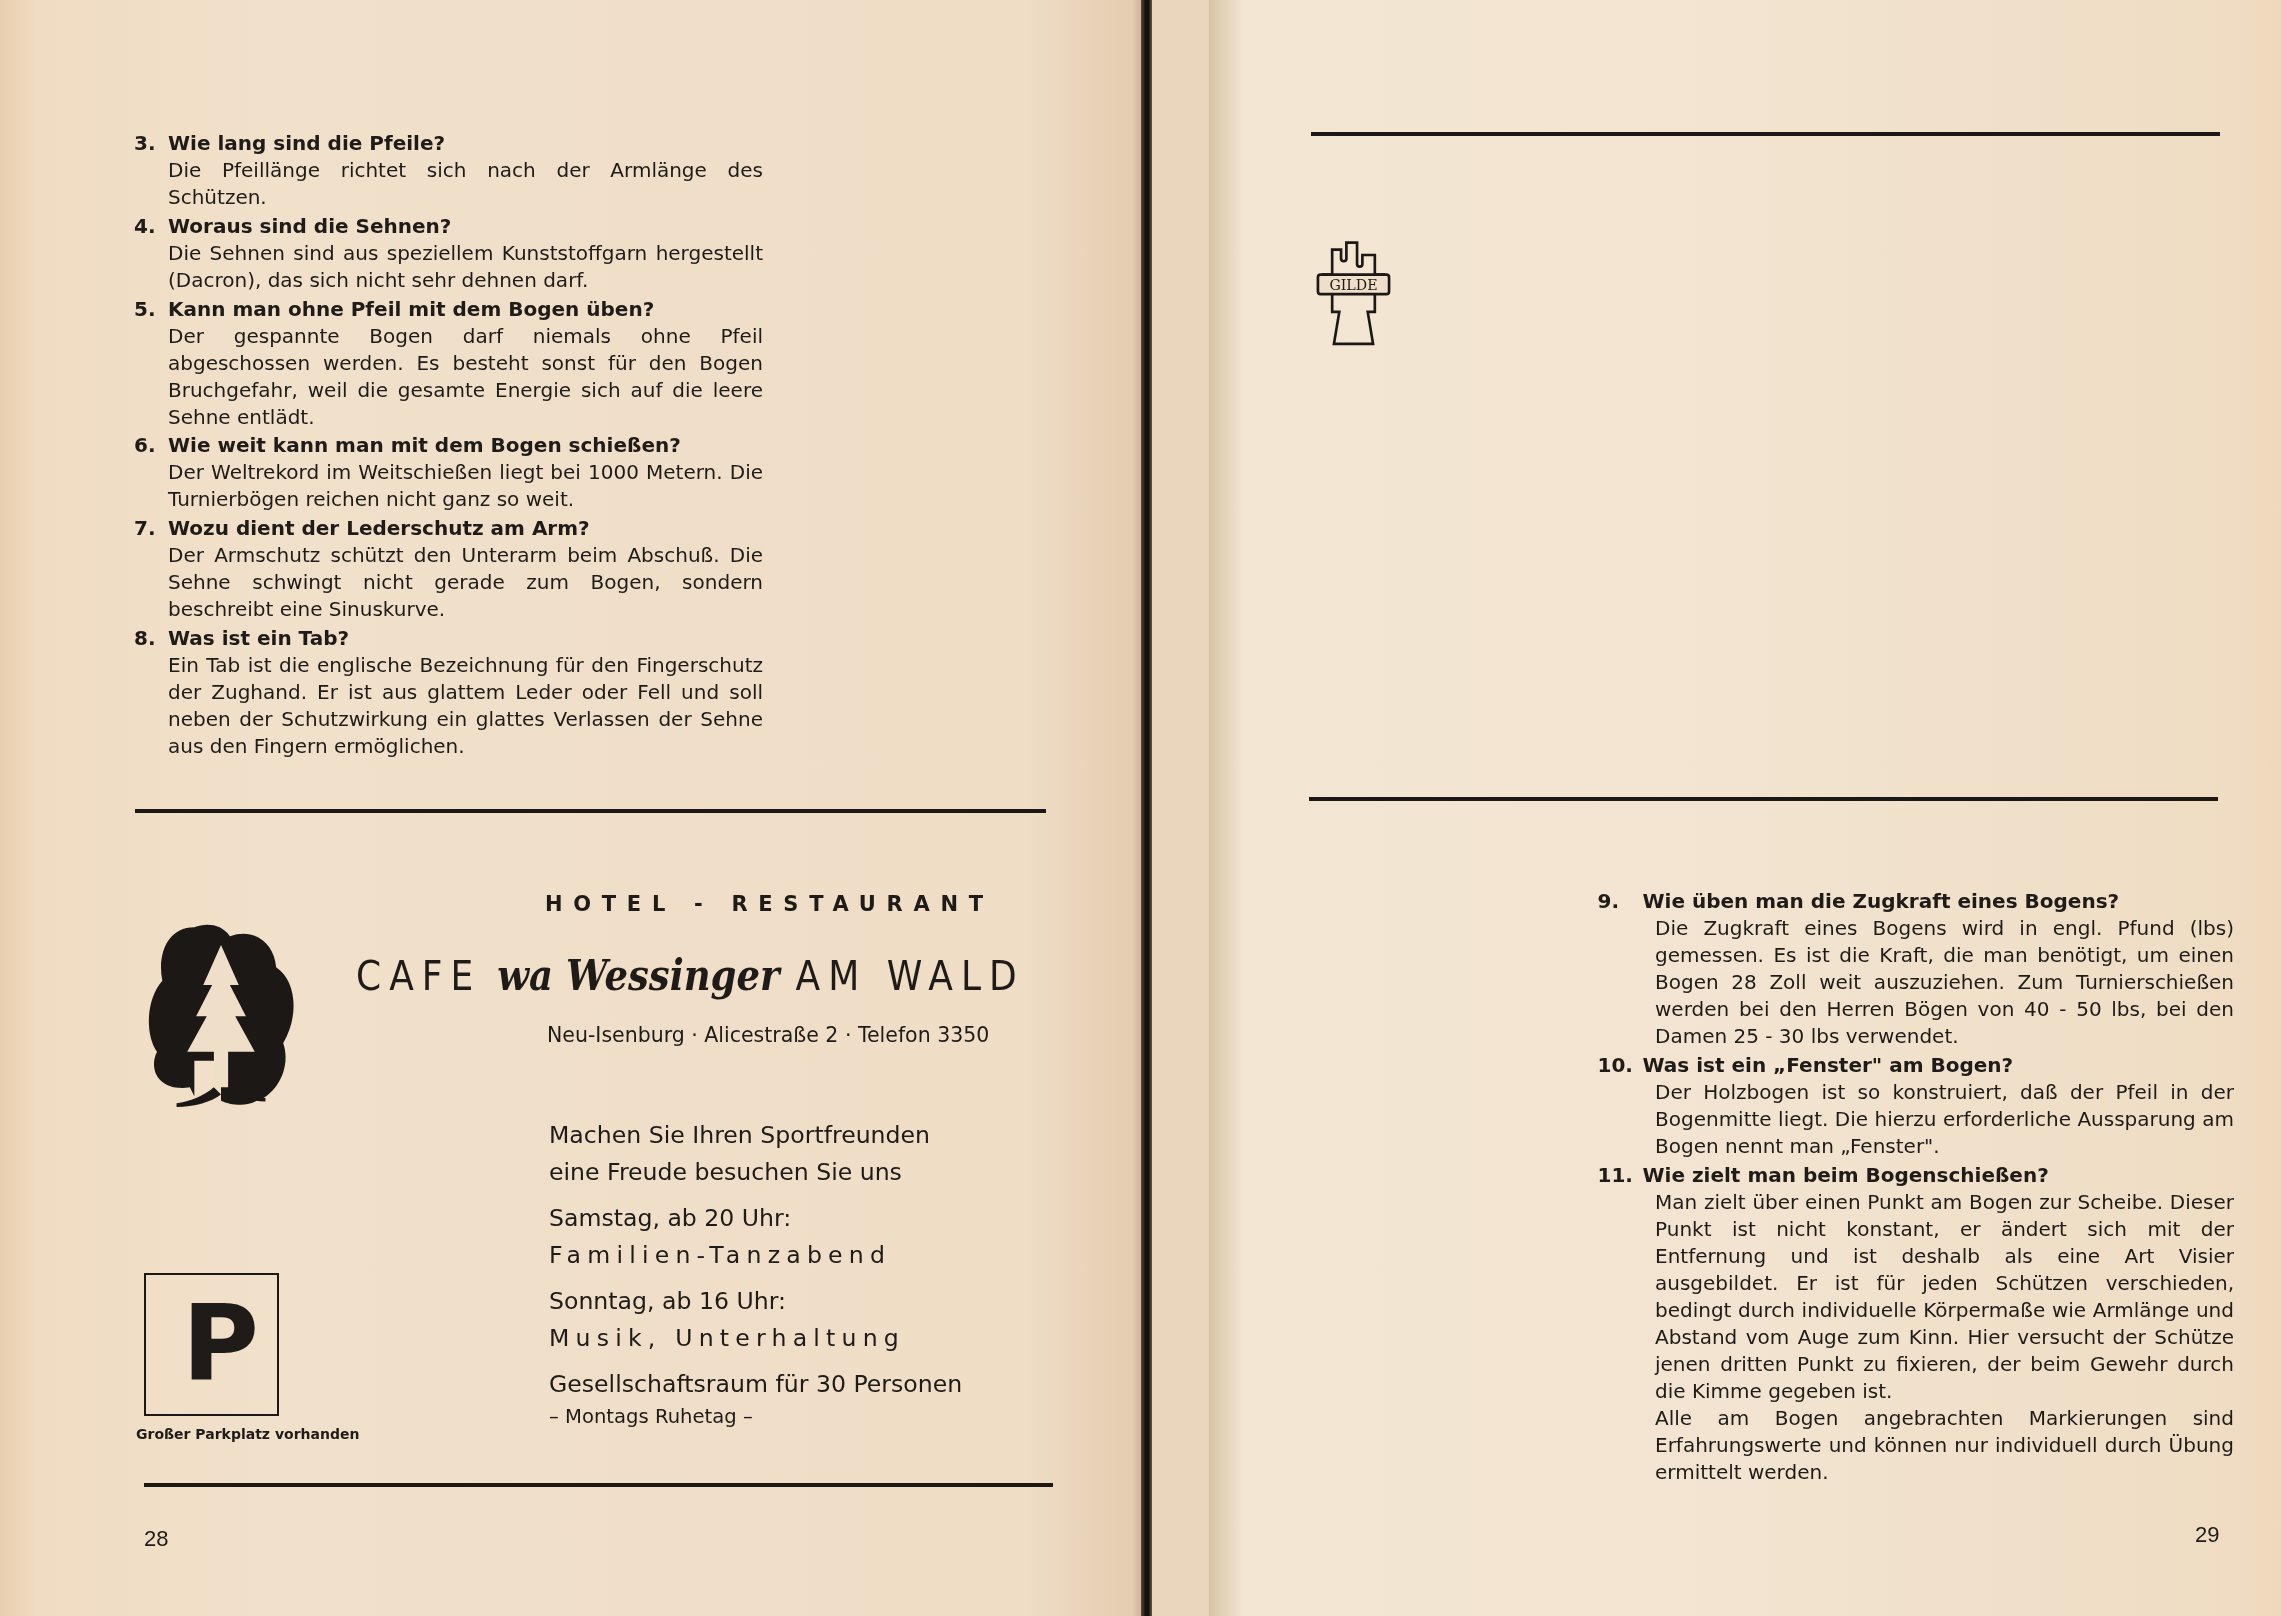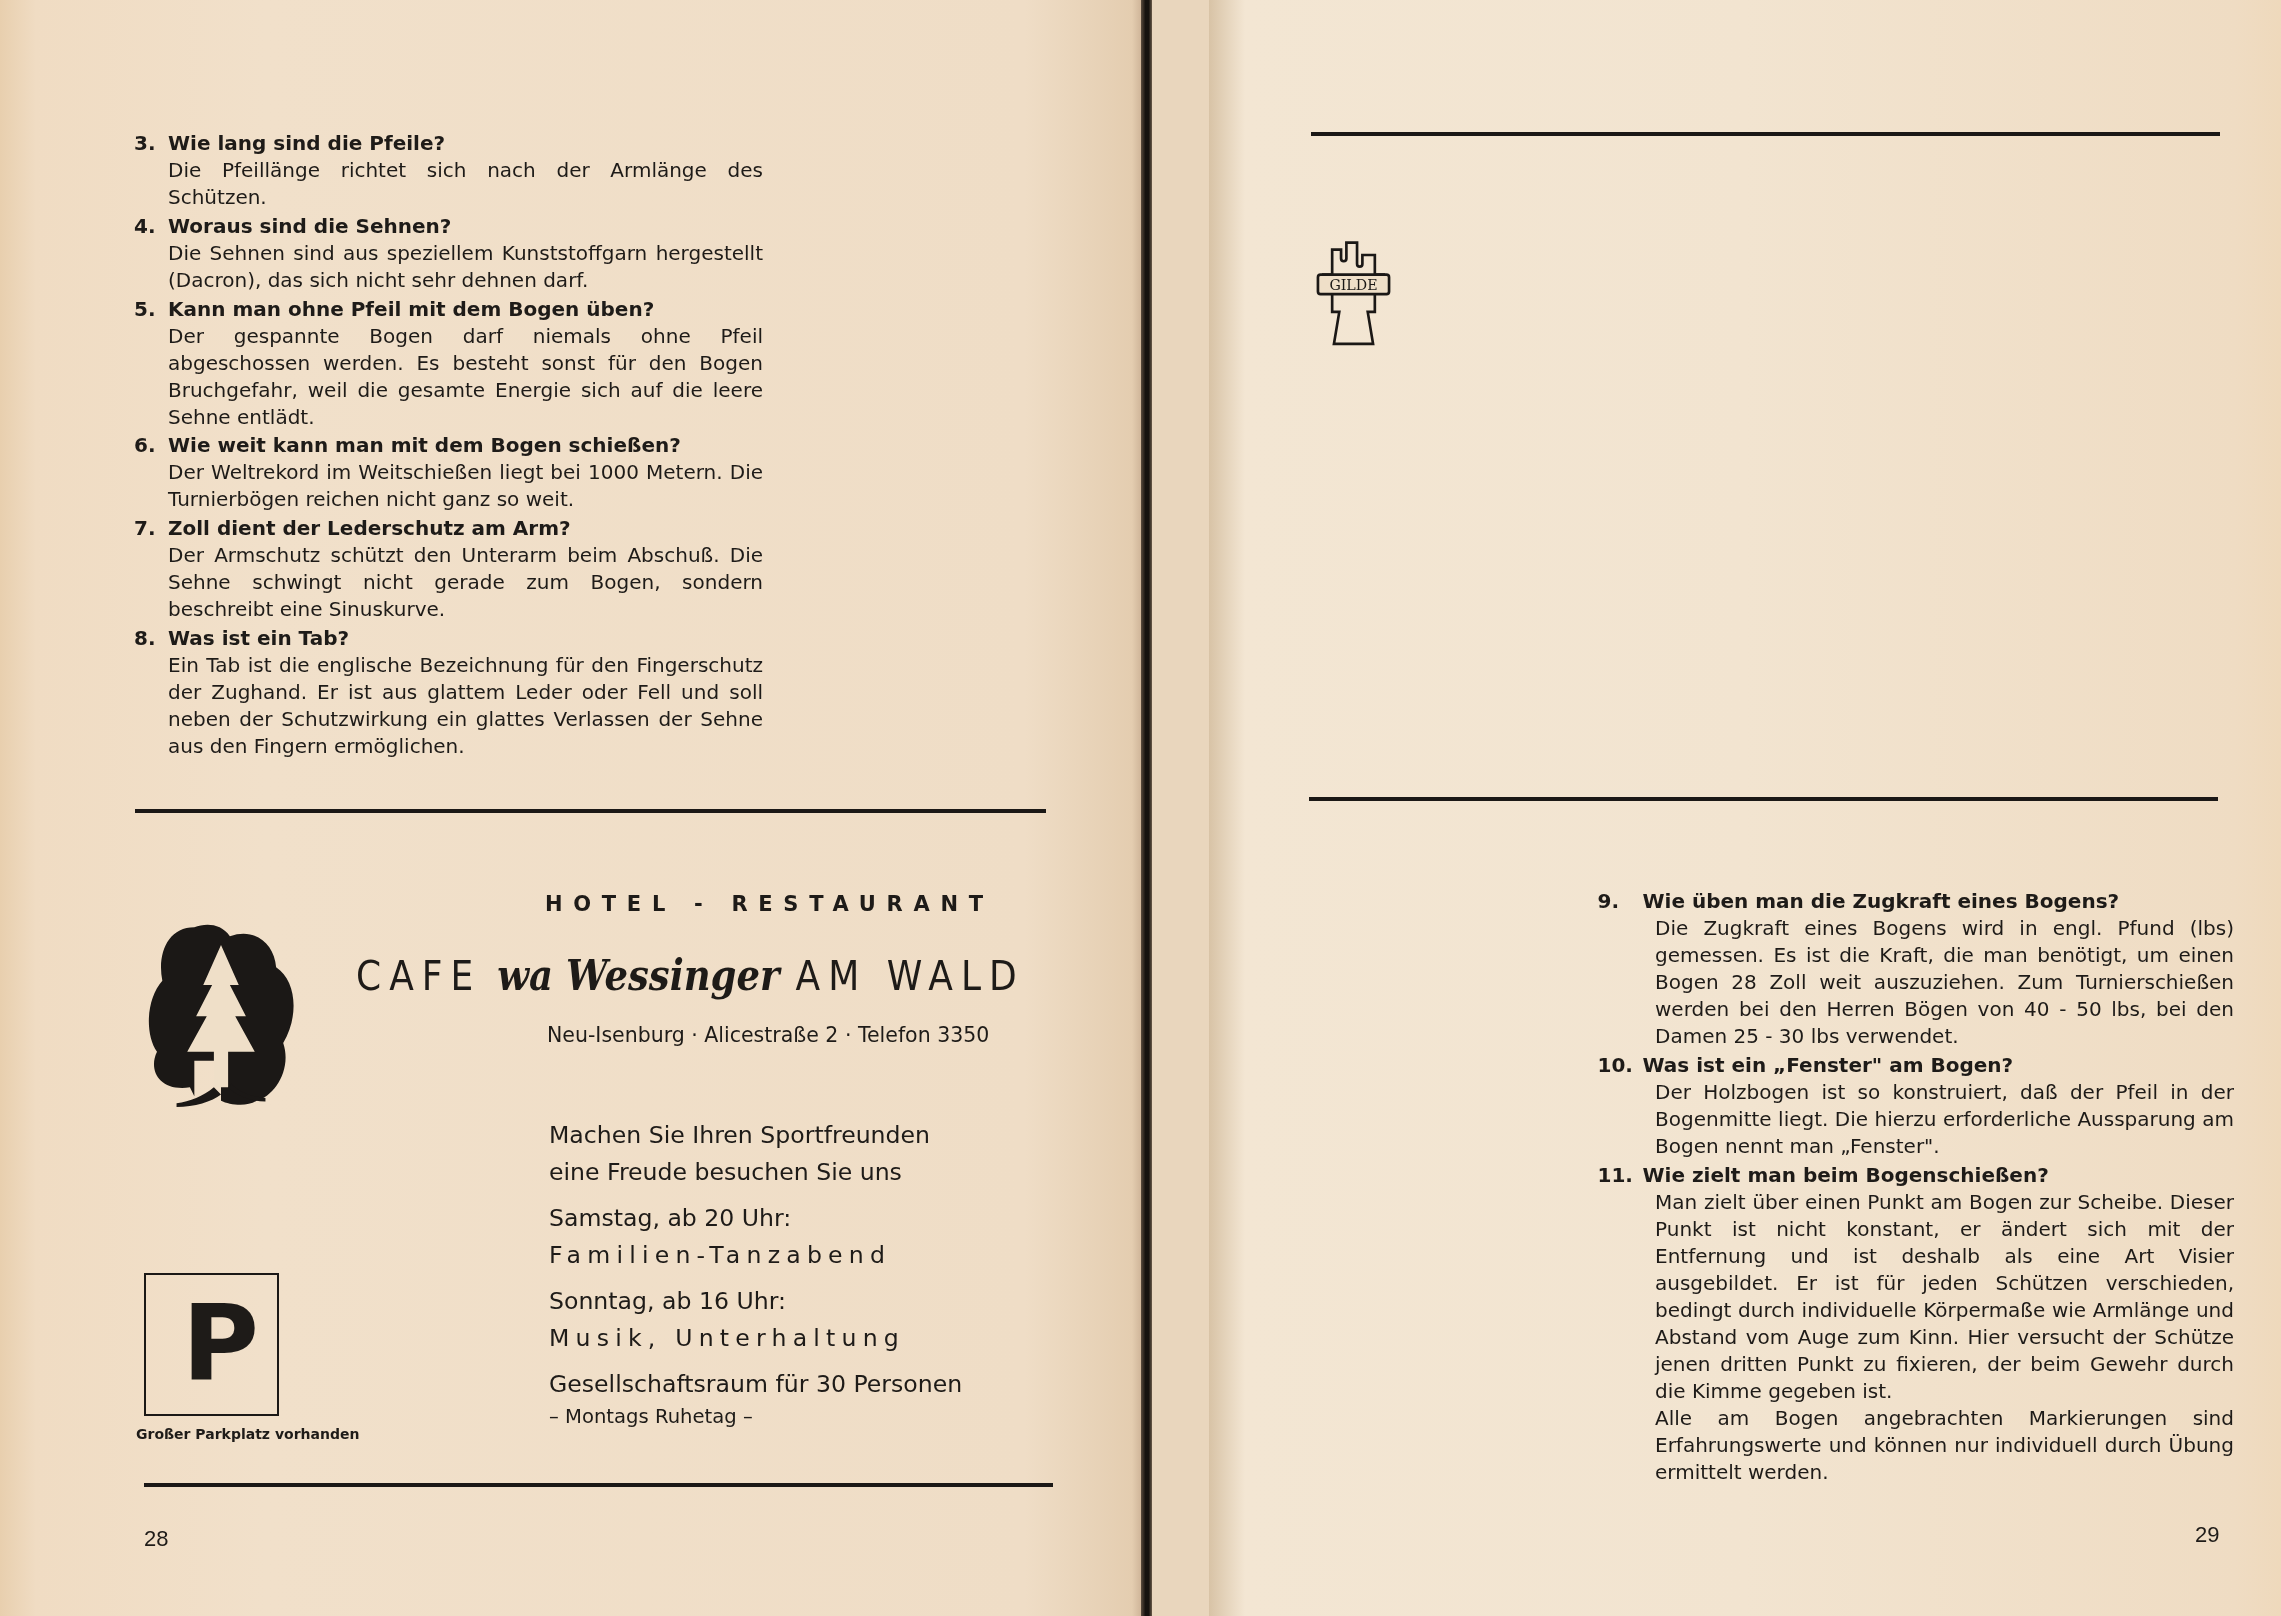--- a/index.html
+++ b/index.html
@@ -77,21 +77,21 @@
     </div>
     <div class="item">
       <span class="q"><span class="num">5.</span><span>Kann man ohne Pfeil mit dem Bogen üben?</span></span>
       <span class="a">Der gespannte Bogen darf niemals ohne Pfeil abgeschossen werden. Es besteht sonst für den Bogen Bruchgefahr, weil die gesamte Energie sich auf die leere Sehne entlädt.</span>
     </div>
     <div class="item">
       <span class="q"><span class="num">6.</span><span>Wie weit kann man mit dem Bogen schießen?</span></span>
       <span class="a">Der Weltrekord im Weitschießen liegt bei 1000 Metern. Die Turnierbögen reichen nicht ganz so weit.</span>
     </div>
     <div class="item">
-      <span class="q"><span class="num">7.</span><span>Zoll dient der Lederschutz am Arm?</span></span>
+      <span class="q"><span class="num">7.</span><span>Wozu dient der Lederschutz am Arm?</span></span>
       <span class="a">Der Armschutz schützt den Unterarm beim Abschuß. Die Sehne schwingt nicht gerade zum Bogen, sondern beschreibt eine Sinuskurve.</span>
     </div>
     <div class="item">
       <span class="q"><span class="num">8.</span><span>Was ist ein Tab?</span></span>
       <span class="a">Ein Tab ist die englische Bezeichnung für den Fingerschutz der Zughand. Er ist aus glattem Leder oder Fell und soll neben der Schutzwirkung ein glattes Verlassen der Sehne aus den Fingern ermöglichen.</span>
     </div>
   </div>
 
   <div class="rule" style="left:135px; top:809px; width:911px;"></div>
 

